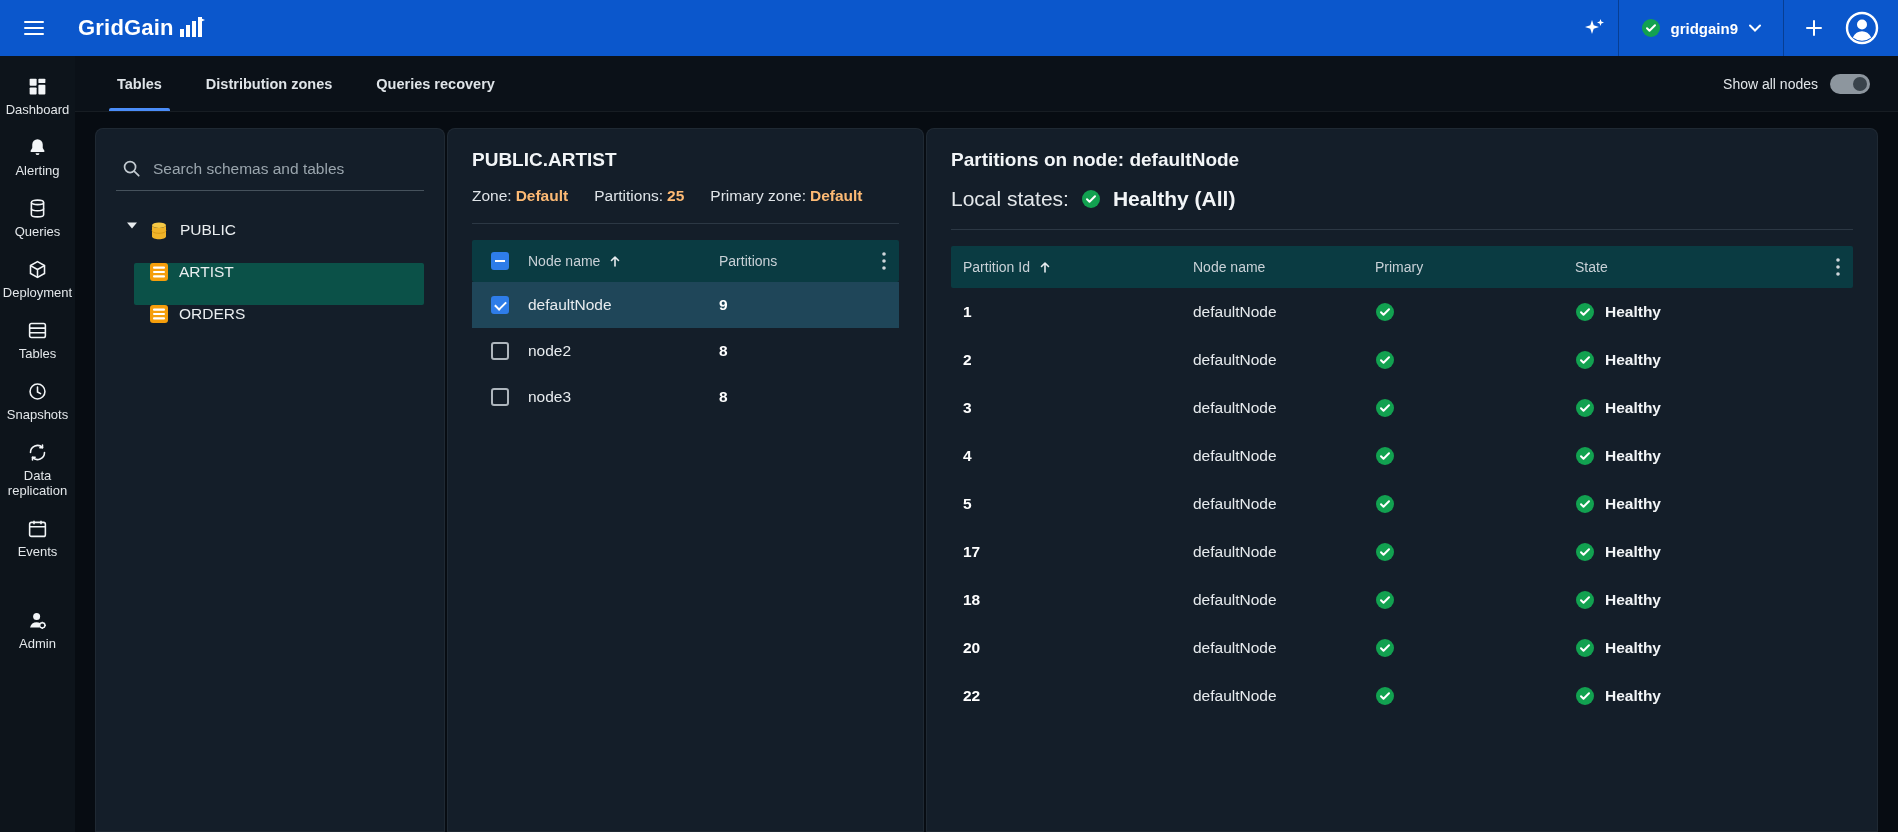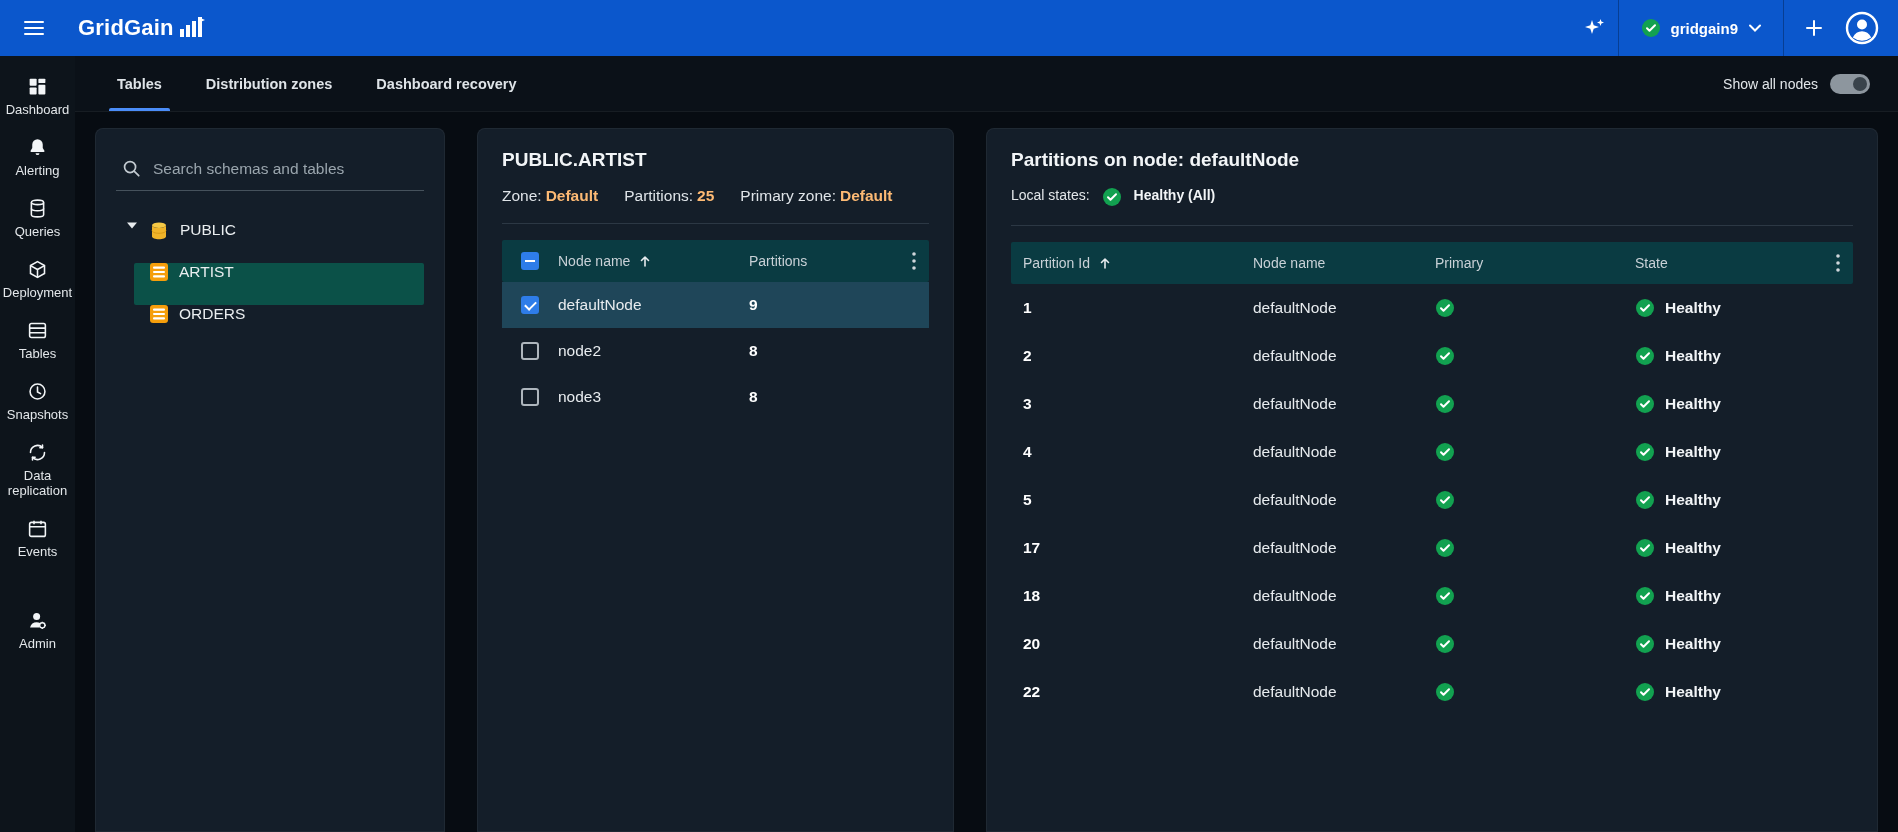--- a/index.html
+++ b/index.html
@@ -44,21 +44,21 @@
   .tab.active::after{content:"";position:absolute;left:14px;right:14px;bottom:0;height:3px;
     background:var(--tab-underline,#4b8df8);border-radius:2px 2px 0 0}
   .tabbar-right{display:flex;align-items:center;gap:12px}
   .toggle-label{font-size:14px;color:#e3e7ea}
   .toggle{width:40px;height:20px;border-radius:10px;background:#8d969e;position:relative;
     cursor:pointer;display:inline-block}
   .toggle .knob{position:absolute;top:3px;right:3px;width:14px;height:14px;border-radius:50%;
     background:#39434b}
 
   
-  .main{flex:1;display:flex;gap:32px;padding:16px 20px 0;min-height:0}
+  .main{flex:1;display:flex;gap:2px;padding:16px 20px 0;min-height:0}
   .card{background:var(--card-bg,#141e29);border:1px solid rgba(255,255,255,.05);
     border-radius:8px 8px 0 0;overflow:hidden}
   .schema-card{width:350px;padding:24px 20px}
   .nodes-card{width:477px;padding:20px 24px}
   .parts-card{flex:1;padding:20px 24px}
 
   .panel-title{font-size:19px;font-weight:700;color:#f2f5f7}
 
   
   .search-box{display:flex;align-items:center;gap:12px;padding:6px 6px 12px;
@@ -91,21 +91,21 @@
     display:flex;align-items:center;justify-content:center;cursor:pointer;background:transparent}
   .cb.checked,.cb.indeterminate{background:var(--accent-blue,#2e7de9);
     border-color:var(--accent-blue,#2e7de9)}
   .cb.checked::after{content:"";width:9px;height:5px;border-left:2px solid #fff;
     border-bottom:2px solid #fff;transform:rotate(-45deg);margin-top:-2px}
   .cb.indeterminate::after{content:"";width:10px;height:2px;background:#fff}
 
   .meta-row{margin-top:16px;display:flex;gap:26px;font-size:15.5px;color:#dfe4e8}
   .meta b{font-weight:700;color:#fdba74;margin-left:4px}
 
-  .states-row{display:flex;gap:12px;margin-top:16px;font-size:14px;
+  .states-row{display:flex;align-items:center;gap:12px;margin-top:16px;font-size:21px;
     color:#e3e7ea}
   .state-cell{display:flex;align-items:center;gap:10px}
   .check-ic{width:20px;height:20px;flex:0 0 auto}
 </style>
 </head>
 <body>
 
 <header class="topbar">
   <div class="topbar-left">
     <button class="icon-btn">
@@ -238,21 +238,21 @@
 
     <div class="tabbar">
       <div class="tabs">
         <div class="tab active">
           <span>Tables</span>
         </div>
         <div class="tab">
           <span>Distribution zones</span>
         </div>
         <div class="tab">
-          <span>Dashboard recovery</span>
+          <span>Queries recovery</span>
         </div>
       </div>
       <div class="tabbar-right">
         <span class="toggle-label">Show all nodes</span>
         <span class="toggle">
             <i class="knob"></i>
           </span>
       </div>
     </div>
 

